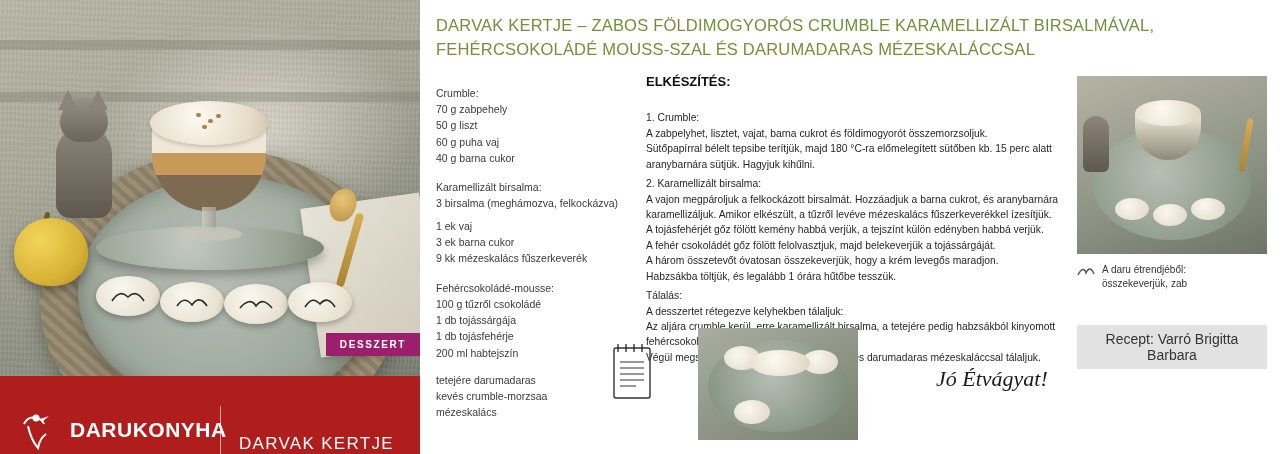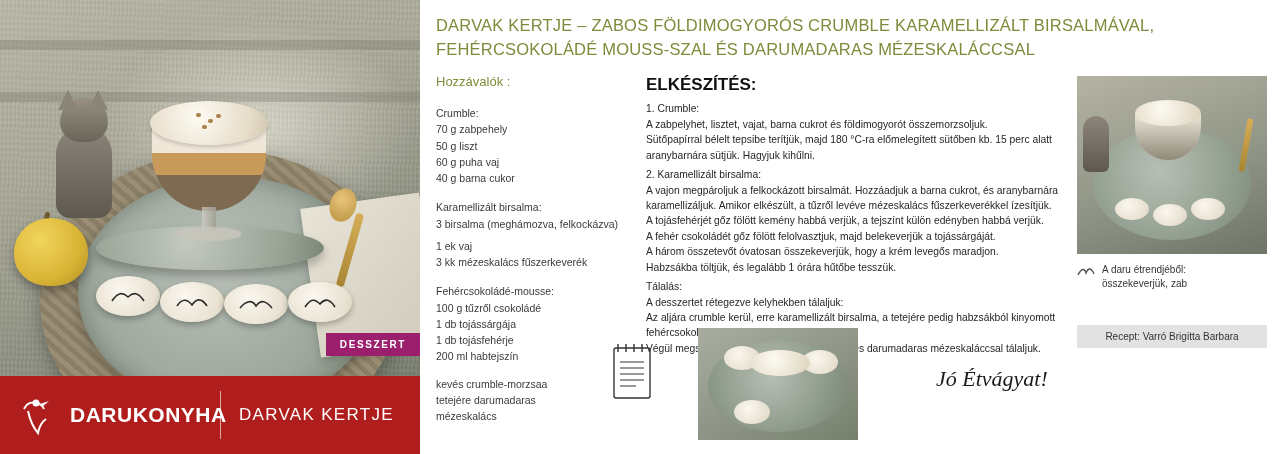--- a/index.html
+++ b/index.html
@@ -228,21 +228,21 @@
     padding: 6px 14px;
     z-index: 5;
   }
   
   .redbar {
     position: absolute;
     left: 0; bottom: 0;
     width: 468px; height: 78px;
     background: #b01d1d;
     display: flex;
-    align-items: center;
+    align-items: flex-end;
     z-index: 6;
   }
   .logo-wrap {
     display: flex;
     align-items: center;
     gap: 8px;
     padding-left: 14px;
     width: 220px;
     box-sizing: border-box;
   }
@@ -308,22 +308,22 @@
   .ing-head {
     color: #7b8c3a;
     font-size: 13px;
     margin-bottom: 4px;
   }
   .ing-block { margin-bottom: 11px; }
   .ing-sub { margin-bottom: 0; margin-top: 13px; }
   .ing-line { white-space: nowrap; }
   .m-head {
     font-weight: bold;
-    font-size: 17px;
-    margin-bottom: 4px;
+    font-size: 13px;
+    margin-bottom: 19px;
     color: #111;
   }
   .m-step-title { margin-top: 4px; }
   .m-line { }
 
   
   .side-photo {
     width: 190px; height: 178px;
     position: relative;
     overflow: hidden;
@@ -375,21 +375,21 @@
     margin-top: 9px;
     font-size: 10px;
     color: #333;
     line-height: 1.4;
   }
   .crane-icon { flex: 0 0 auto; margin-top: 1px; }
   .side-credit {
     margin-top: 34px;
     background: #e2e2e2;
     color: #333;
-    font-size: 10px;
+    font-size: 14px;
     text-align: center;
     padding: 6px 4px;
     width: 190px;
     box-sizing: border-box;
   }
 
   
   .bottom-strip {
     position: absolute;
     left: 16px;
@@ -528,49 +528,49 @@
       <div class="redbar-title">DARVAK KERTJE</div>
     </div>
   </div>
 
   <div class="content">
     <h1 class="recipe-title">DARVAK KERTJE – ZABOS FÖLDIMOGYORÓS CRUMBLE KARAMELLIZÁLT BIRSALMÁVAL, FEHÉRCSOKOLÁDÉ MOUSS-SZAL ÉS DARUMADARAS MÉZESKALÁCCSAL</h1>
 
     <div class="cols">
 
       <div class="col-ingredients">
-        <div class="ing-head">Hozzávalók :</div>
 
         <div class="ing-block">
           <div class="ing-sub">Crumble:</div>
           <div class="ing-line">70 g zabpehely</div>
           <div class="ing-line">50 g liszt</div>
           <div class="ing-line">60 g puha vaj</div>
           <div class="ing-line">40 g barna cukor</div>
         </div>
 
         <div class="ing-block">
           <div class="ing-sub">Karamellizált birsalma:</div>
           <div class="ing-line">3 birsalma (meghámozva, felkockázva)</div>
           <div style="height:6px"></div>
           <div class="ing-line">1 ek vaj</div>
-          <div class="ing-line">3 kk mézeskalács fűszerkeverék</div>
+          <div class="ing-line">3 ek barna cukor</div>
+          <div class="ing-line">9 kk mézeskalács fűszerkeverék</div>
         </div>
 
         <div class="ing-block">
           <div class="ing-sub">Fehércsokoládé-mousse:</div>
           <div class="ing-line">100 g tűzről csokoládé</div>
           <div class="ing-line">1 db tojássárgája</div>
           <div class="ing-line">1 db tojásfehérje</div>
           <div class="ing-line">200 ml habtejszín</div>
         </div>
 
         <div class="ing-block">
+          <div class="ing-line">tetejére darumadaras</div>
           <div class="ing-line">kevés crumble-morzsaa</div>
-          <div class="ing-line">tetejére darumadaras</div>
           <div class="ing-line">mézeskalács</div>
         </div>
       </div>
 
       <div class="col-method">
         <div class="m-head">ELKÉSZÍTÉS:</div>
 
         <div>
           <div class="m-step-title">1. Crumble:</div>
           <div class="m-line">A zabpelyhet, lisztet, vajat, barna cukrot és földimogyorót összemorzsoljuk.</div>

